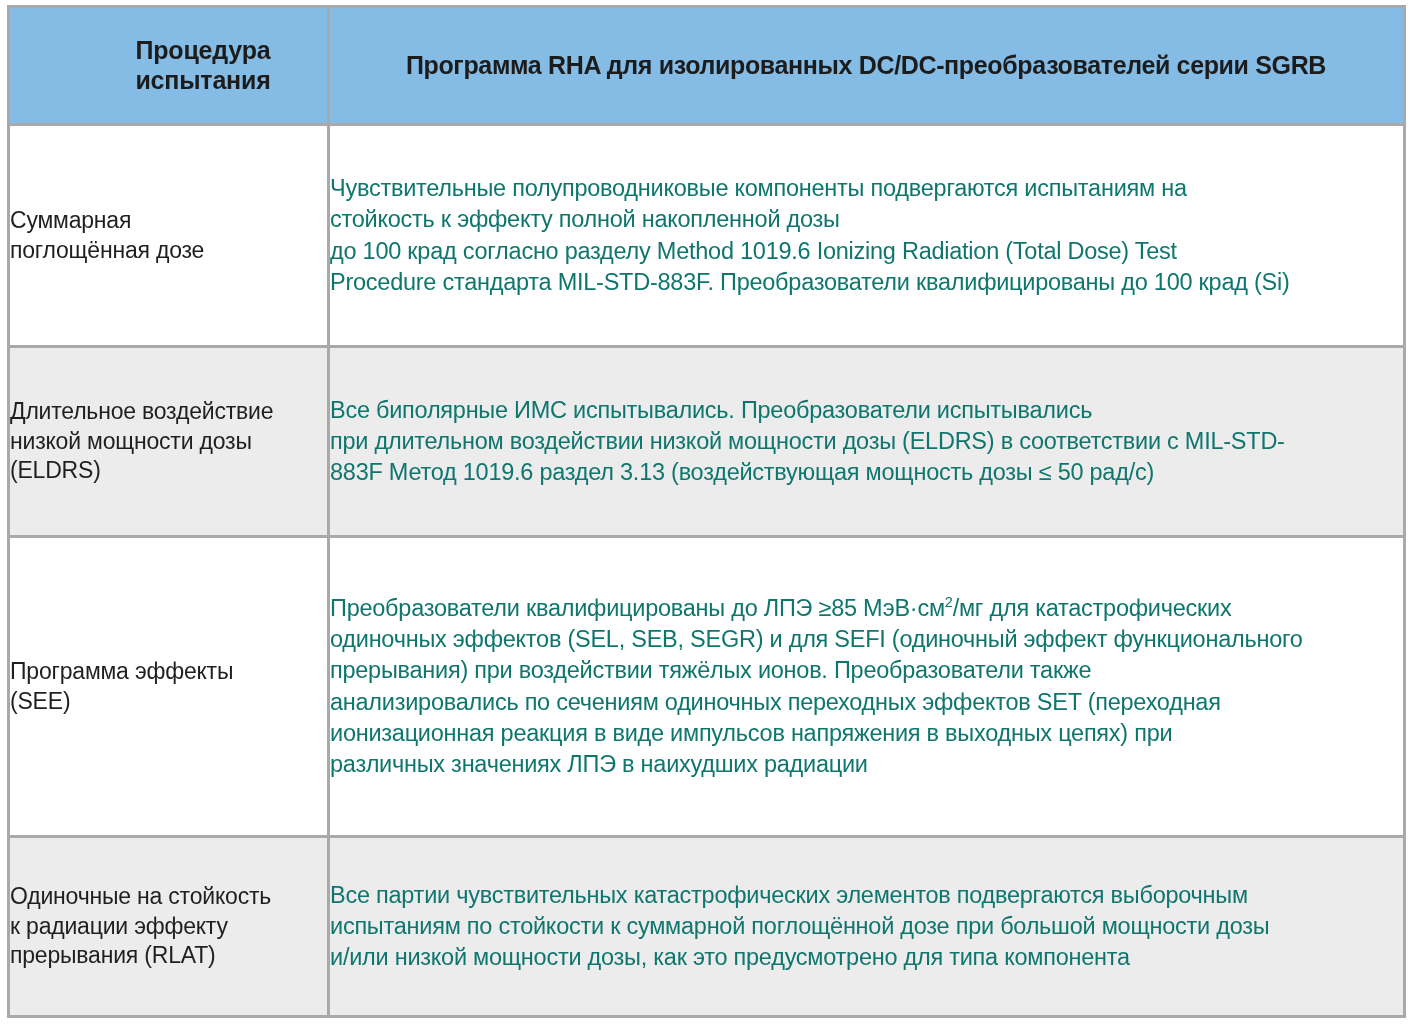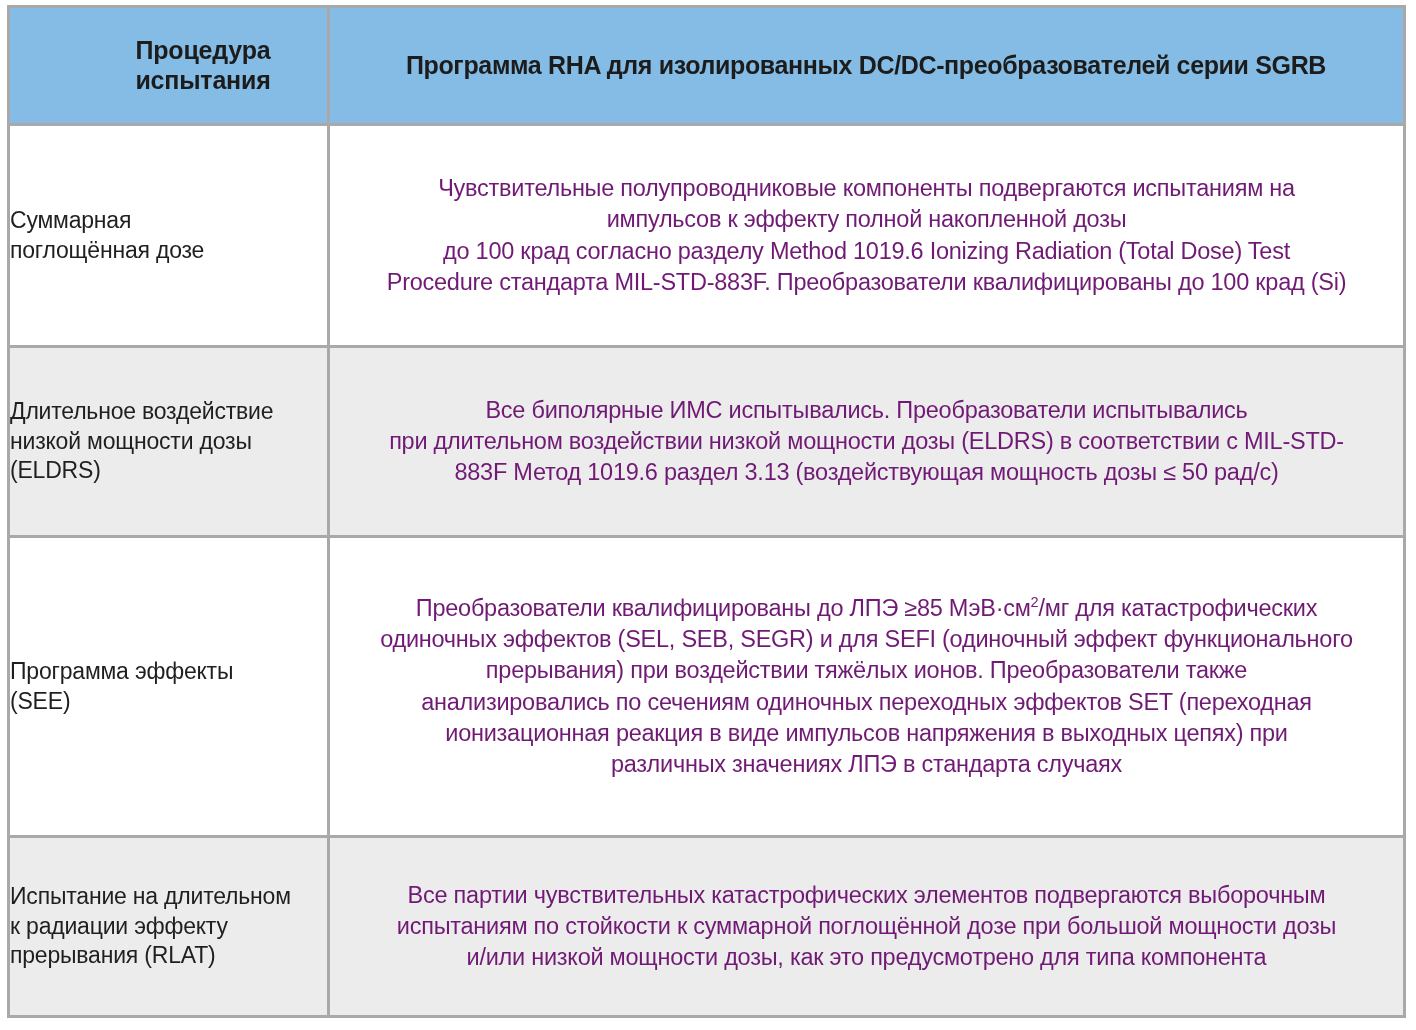--- a/index.html
+++ b/index.html
@@ -75,23 +75,22 @@
     padding: 6px 12px 6px 18px;
     font-size: 23px;
     line-height: 1.30;
     color: #1f1f1f;
     letter-spacing: -0.2px;
   }
   .cell-prog {
     padding: 6px 14px 6px 10px;
     font-size: 23.5px;
     line-height: 1.33;
-    color: #701a75;
+    color: #0f766e;
     letter-spacing: -0.25px;
-    text-align: center;
   }
 
   .r1 { height: 222px; }
   .r2 { height: 190px; }
   .r3 { height: 300px; }
   .r4 { height: 180px; }
 
   .cell-prog .line { display: block; white-space: nowrap; }
   .cell-proc .line { display: block; white-space: nowrap; }
 
@@ -128,21 +127,21 @@
 
     <tbody>
 
       <tr class="row-white r1">
         <td class="cell-proc">
           <span class="line">Суммарная</span>
           <span class="line">поглощённая дозе</span>
         </td>
         <td class="cell-prog">
           <span class="line">Чувствительные полупроводниковые компоненты подвергаются испытаниям на</span>
-          <span class="line">импульсов к эффекту полной накопленной дозы</span>
+          <span class="line">стойкость к эффекту полной накопленной дозы</span>
           <span class="line">до 100 крад согласно разделу Method 1019.6 Ionizing Radiation (Total Dose) Test</span>
           <span class="line">Procedure стандарта MIL-STD-883F. Преобразователи квалифицированы до 100 крад (Si)</span>
         </td>
       </tr>
 
       <tr class="row-gray r2">
         <td class="cell-proc">
           <span class="line">Длительное воздействие</span>
           <span class="line">низкой мощности дозы</span>
           <span class="line">(ELDRS)</span>
@@ -158,27 +157,27 @@
         <td class="cell-proc">
           <span class="line">Программа эффекты</span>
           <span class="line">(SEE)</span>
         </td>
         <td class="cell-prog">
           <span class="line"><span>Преобразователи квалифицированы до ЛПЭ ≥85 МэВ·см</span><sup>2</sup><span>/мг для катастрофических</span></span>
           <span class="line">одиночных эффектов (SEL, SEB, SEGR) и для SEFI (одиночный эффект функционального</span>
           <span class="line">прерывания) при воздействии тяжёлых ионов. Преобразователи также</span>
           <span class="line">анализировались по сечениям одиночных переходных эффектов SET (переходная</span>
           <span class="line">ионизационная реакция в виде импульсов напряжения в выходных цепях) при</span>
-          <span class="line">различных значениях ЛПЭ в стандарта случаях</span>
+          <span class="line">различных значениях ЛПЭ в наихудших радиации</span>
         </td>
       </tr>
 
       <tr class="row-gray r4">
         <td class="cell-proc">
-          <span class="line">Испытание на длительном</span>
+          <span class="line">Одиночные на стойкость</span>
           <span class="line">к радиации эффекту</span>
           <span class="line">прерывания (RLAT)</span>
         </td>
         <td class="cell-prog">
           <span class="line">Все партии чувствительных катастрофических элементов подвергаются выборочным</span>
           <span class="line">испытаниям по стойкости к суммарной поглощённой дозе при большой мощности дозы</span>
           <span class="line">и/или низкой мощности дозы, как это предусмотрено для типа компонента</span>
         </td>
       </tr>
 

